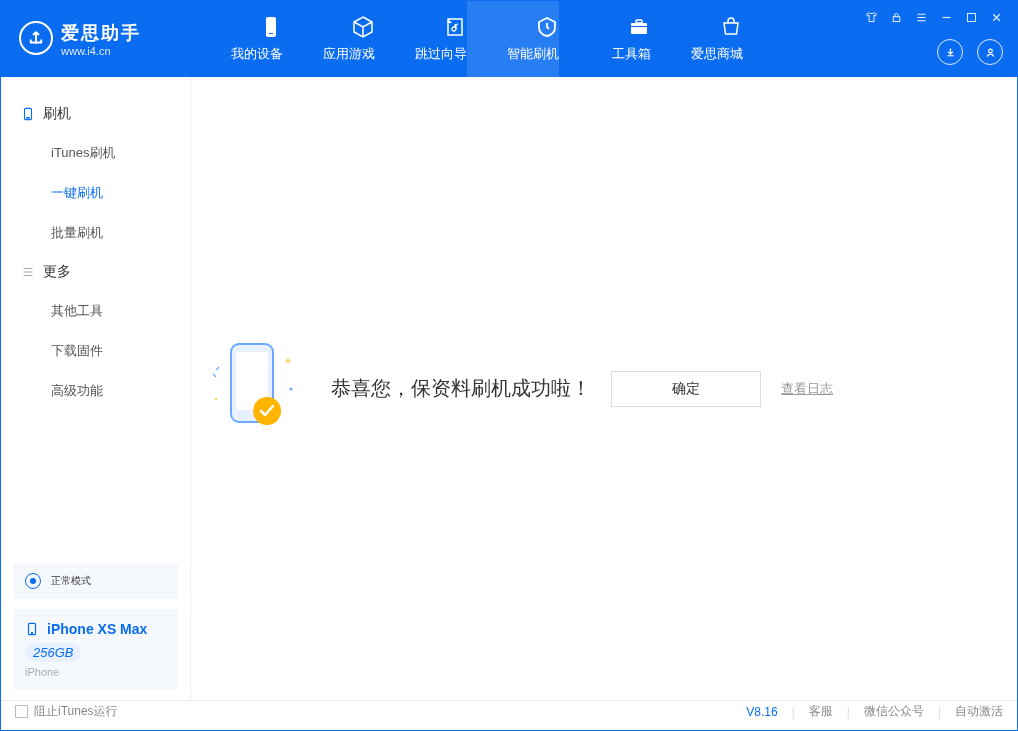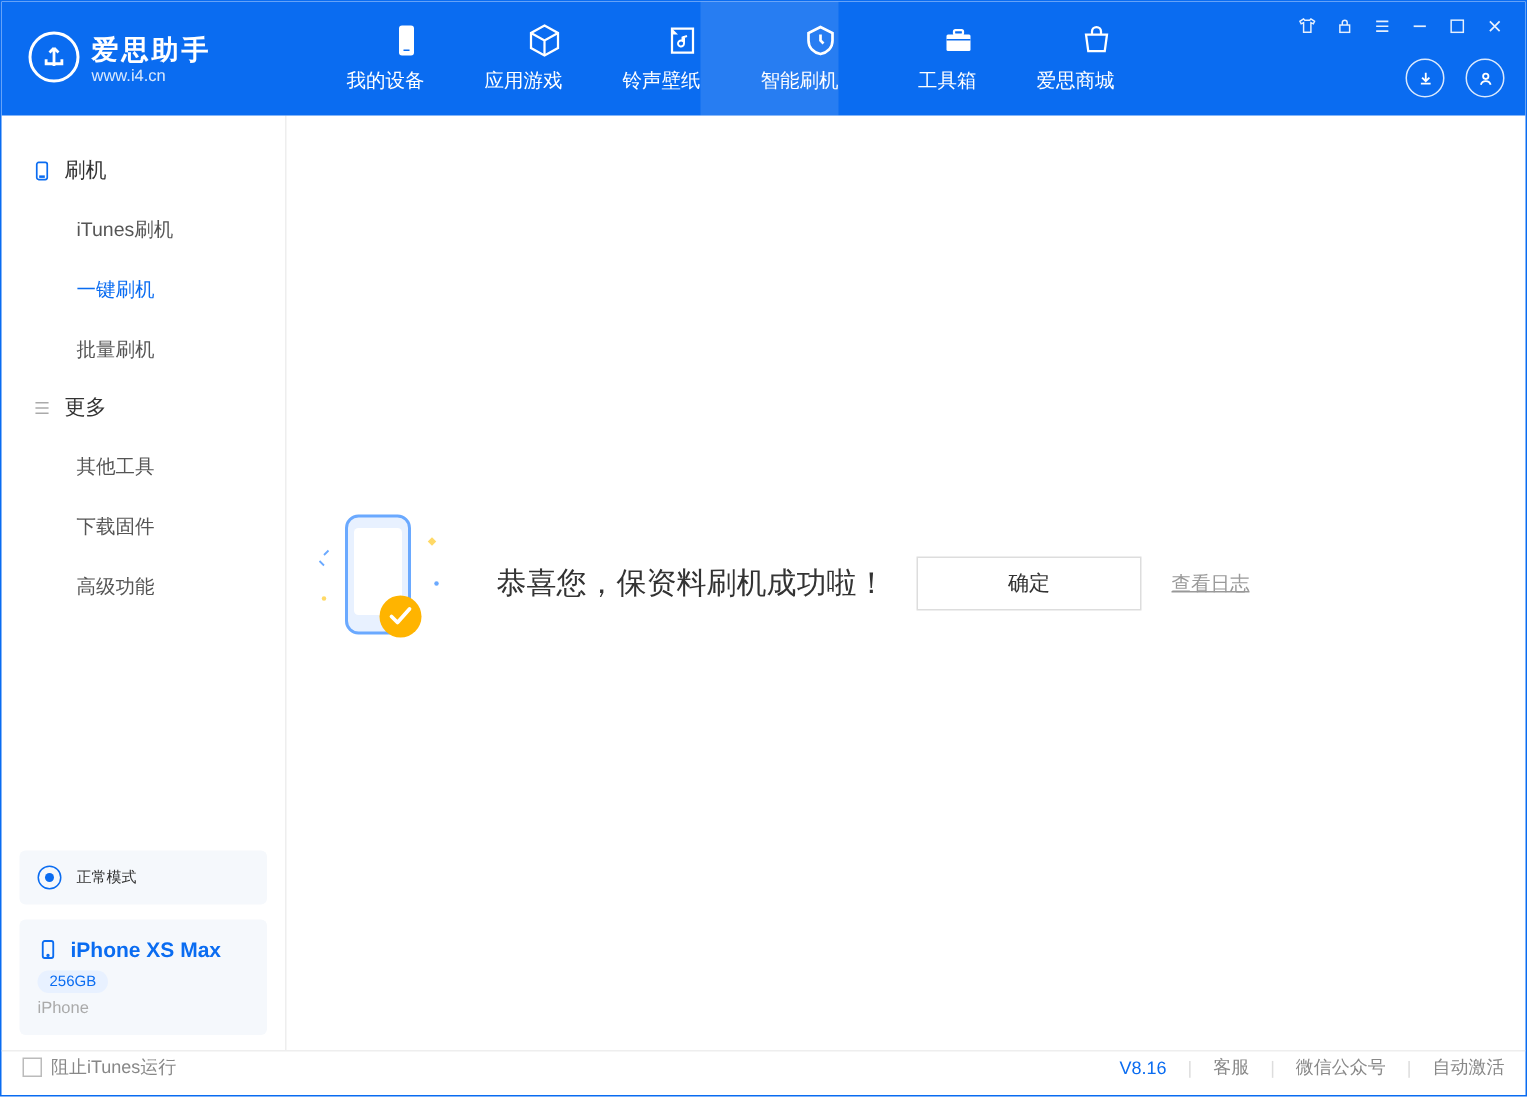--- a/index.html
+++ b/index.html
@@ -39,21 +39,21 @@
 .side-item { font-size: 13px; color: #555; padding: 11px 0; cursor: pointer; }
 .side-item.active { color: #0a6cf1; }
 
 .sidebar-bottom { margin-top: auto; }
 .device-box { margin: 10px 12px; padding: 12px; background: #f5f8fc; border-radius: 4px; font-size: 13px; }
 .mode-box { margin: 6px 12px; padding: 10px 12px; background: #f5f8fc; border-radius: 4px; font-size: 10px; display: flex; align-items: center; gap: 10px; color: #333; }
 .dot-icon { width: 16px; height: 16px; border: 1.5px solid #0a6cf1; border-radius: 50%; position: relative; display:inline-block; }
 .dot-icon::after { content:''; width:6px; height:6px; background:#0a6cf1; border-radius:50%; position:absolute; left:4px; top:4px; }
 .device-title { display:flex; align-items:center; gap:8px; font-weight:bold; color:#0a6cf1; font-size:14px; }
 .device-title svg { width:14px; height:14px; }
-.device-badge { display:inline-block; background:#e8f1ff; color:#0a6cf1; font-size:10px; padding:2px 8px; border-radius:10px; margin-top:6px; }
+.device-badge { display:inline-block; background:#e8f1ff; color:#0a6cf1; font-size:13px; padding:2px 8px; border-radius:10px; margin-top:6px;font-style:italic; }
 .device-sub { color:#aaa; font-size:11px; margin-top:4px; }
 
 .highlight-check { margin: 10px 12px 14px 12px; padding: 10px 12px; border: 2px solid #e43; border-radius: 2px; display:flex; gap:18px; font-size:13px; color:#888; }
 .chk { display:flex; align-items:center; gap:6px; cursor:pointer; }
 .chk-box { width:13px; height:13px; border:1px solid #bbb; background:#fff; display:inline-block; }
 
 
 .main { flex:1; display:flex; flex-direction:row; align-items:center; justify-content:flex-start; gap:20px; }
 .phone-illu { width:120px; height:120px; position:relative; }
 .success-msg { font-size:20px; color:#333; font-weight:500; }
@@ -99,21 +99,21 @@
           <path d="M3 7 L12 12 L21 7 M12 12 L12 22"></path>
         </svg>
       <span>应用游戏</span>
     </div>
     <div class="nav-item">
       <svg viewBox="0 0 24 24" fill="#fff">
           <path d="M5 4 h14 v16 h-14 z" fill="none" stroke="#fff" stroke-width="1.5"></path>
           <path d="M5 4 l4 4 h-4 z"></path>
           <path d="M13 9 v5 a2 2 0 1 1-1-1.7 V10 l3-1" fill="none" stroke="#fff" stroke-width="1.3"></path>
         </svg>
-      <span>铃声壁纸</span>
+      <span>跳过向导</span>
     </div>
     <div class="nav-item active">
       <svg viewBox="0 0 24 24" fill="none" stroke="#fff" stroke-width="1.8">
           <path d="M12 3 L4 7 v5 c0 5 3.5 8 8 9 c4.5-1 8-4 8-9 V7 z"></path>
           <path d="M12 8 v4 l2 2"></path>
         </svg>
       <span>智能刷机</span>
     </div>
     <div class="nav-item">
       <svg viewBox="0 0 24 24" fill="#fff">

